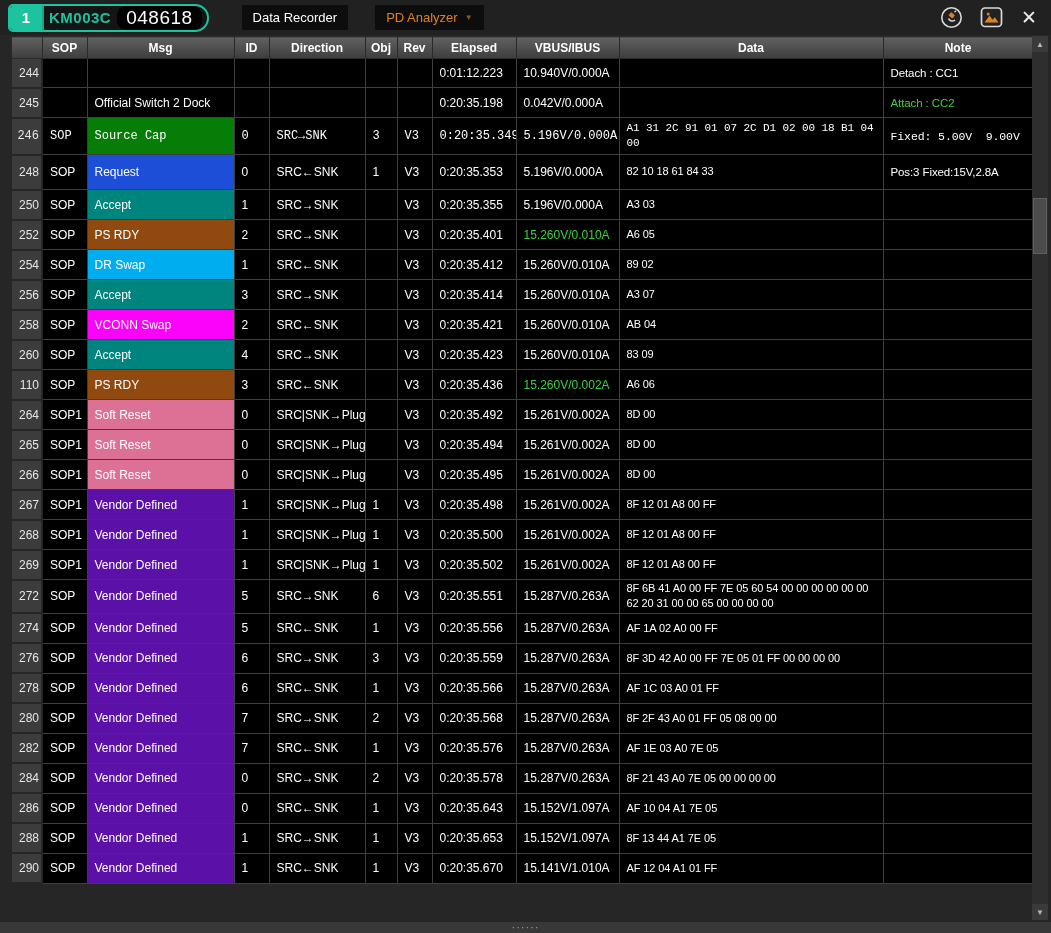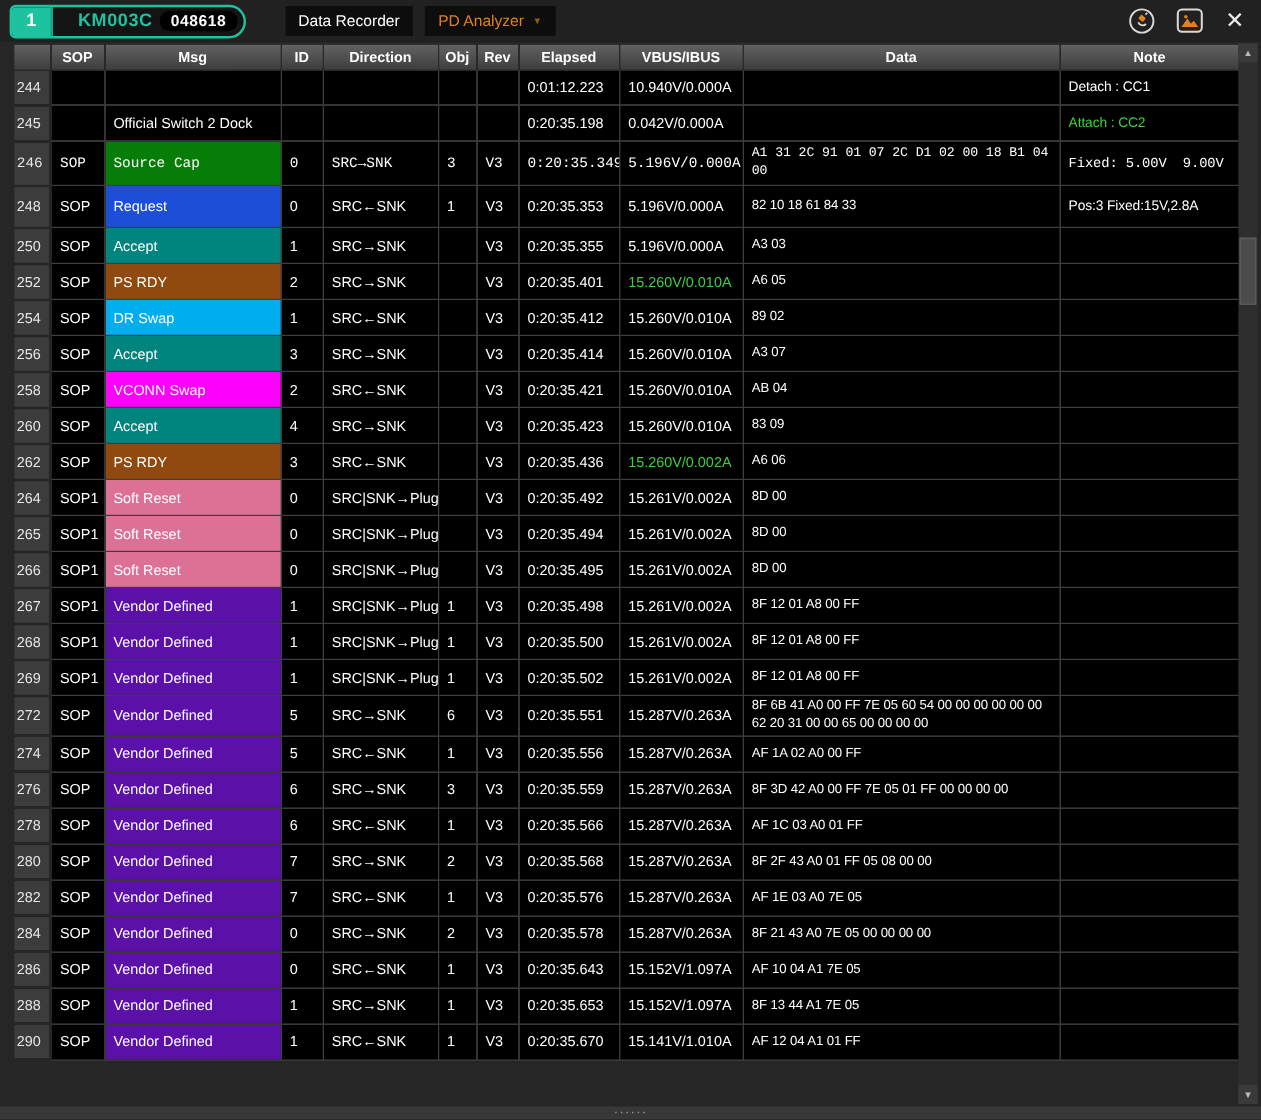--- a/index.html
+++ b/index.html
@@ -3,39 +3,39 @@
 <meta charset="utf-8">
 <style>
   html,body{margin:0;padding:0;background:#262626;}
   body{width:1051px;height:933px;overflow:hidden;font-family:"Liberation Sans",sans-serif;-webkit-font-smoothing:antialiased;}
   .window{width:1051px;height:933px;display:flex;flex-direction:column;background:#262626;}
 
   
   .topbar{flex:0 0 35px;background:#212121;display:flex;align-items:center;padding:0 12px 0 8px;box-sizing:border-box;}
   .device-badge{display:flex;align-items:center;height:24px;border:2px solid #1dc39f;border-radius:5px 14px 14px 5px;background:#141414;overflow:hidden;cursor:pointer;}
   .badge-num{width:32px;align-self:stretch;background:#1dc39f;color:#ffffff;font-weight:bold;font-size:15px;display:flex;align-items:center;justify-content:center;border-right:2px solid #17a385;}
-  .badge-model{color:#1dc39f;font-weight:bold;font-size:15px;padding:0 6px 0 21px;letter-spacing:.5px;}
-  .badge-serial{background:#000;color:#fff;font-weight:bold;font-size:13px;padding:1px 9px;border-radius:9px;margin-right:5px;letter-spacing:.5px;}
-  .tabs{display:flex;gap:10px;margin-left:33px;}
+  .badge-model{color:#1dc39f;font-weight:bold;font-size:15px;padding:0 6px 0 5px;letter-spacing:.5px;}
+  .badge-serial{background:#000;color:#fff;font-weight:normal;font-size:19px;padding:1px 9px;border-radius:9px;margin-right:5px;letter-spacing:.5px;}
+  .tabs{display:flex;gap:27px;margin-left:33px;}
   .btn{background:#0d0d0d;border:none;color:#fff;font-size:13px;padding:5px 11px;cursor:pointer;font-family:inherit;}
   .btn-analyzer{color:#e2811c;display:flex;align-items:center;gap:7px;}
   .caret{font-size:8px;color:#8a5a1e;line-height:1;}
   .icons{margin-left:auto;display:flex;align-items:center;gap:15px;}
   .icons svg{display:block;}
   .close{color:#ececec;font-size:19px;line-height:1;cursor:pointer;padding:0 2px;}
 
   
   .table-area{flex:1 1 auto;position:relative;padding:1px 16px 0 10px;box-sizing:border-box;overflow:hidden;}
   table{border-collapse:collapse;table-layout:fixed;width:1022px;}
   th{background:linear-gradient(#616161,#3d3d3d);color:#fff;font-size:12px;font-weight:bold;height:21px;border:1px solid #2a2a2a;padding:0 2px;overflow:hidden;white-space:nowrap;}
   td{background:#000;border:1px solid #3e3e3e;color:#fff;font-size:12px;padding:1px 3px 1px 7px;height:30px;box-sizing:border-box;white-space:nowrap;overflow:hidden;vertical-align:middle;}
   tbody tr:nth-child(1) td{height:29px;}
   tbody tr:nth-child(3) td{height:37px;font-family:Liberation Mono, monospace;}
   tbody tr:nth-child(4) td{height:35px;}
-  td.gutter{background:#3c3c3c;color:#e6e6e6;border:2px solid #262626;border-top-width:1px;text-align:left;padding:1px 2px;}
+  td.gutter{background:#3c3c3c;color:#e6e6e6;border:2px solid #262626;border-top-width:1px;text-align:right;padding:1px 2px;}
   td.c-data{white-space:normal;font-size:11px;line-height:1.4;letter-spacing:-0.1px;}
   td.c-note{white-space:pre;font-size:11.5px;letter-spacing:-0.1px;}
   td.green{color:#3ecf3e;}
 
   
   .vscroll{position:absolute;top:1px;right:3px;bottom:2px;width:16px;background:#2e2e2e;}
   .sb-btn{position:absolute;left:0;width:16px;height:16px;background:#3a3a3a;color:#b8b8b8;font-size:8px;display:flex;align-items:center;justify-content:center;cursor:pointer;}
   .sb-btn.up{top:0;}
   .sb-btn.down{bottom:0;}
   .sb-thumb{position:absolute;left:1px;width:14px;top:162px;height:56px;background:#4c4c4c;border:1px solid #5e5e5e;box-sizing:border-box;cursor:pointer;}
@@ -237,21 +237,21 @@
     <td class="c-id">4</td>
     <td class="c-dir">SRC→SNK</td>
     <td class="c-obj"></td>
     <td class="c-rev">V3</td>
     <td class="c-elapsed">0:20:35.423</td>
     <td class="c-vbus">15.260V/0.010A</td>
     <td class="c-data">83 09</td>
     <td class="c-note"></td>
   </tr>
           <tr>
-    <td class="gutter">262</td>
+    <td class="gutter">110</td>
     <td class="c-sop">SOP</td>
     <td class="c-msg" style="background: rgb(144, 73, 15);">PS RDY</td>
     <td class="c-id">3</td>
     <td class="c-dir">SRC←SNK</td>
     <td class="c-obj"></td>
     <td class="c-rev">V3</td>
     <td class="c-elapsed">0:20:35.436</td>
     <td class="c-vbus green">15.260V/0.002A</td>
     <td class="c-data">A6 06</td>
     <td class="c-note"></td>

